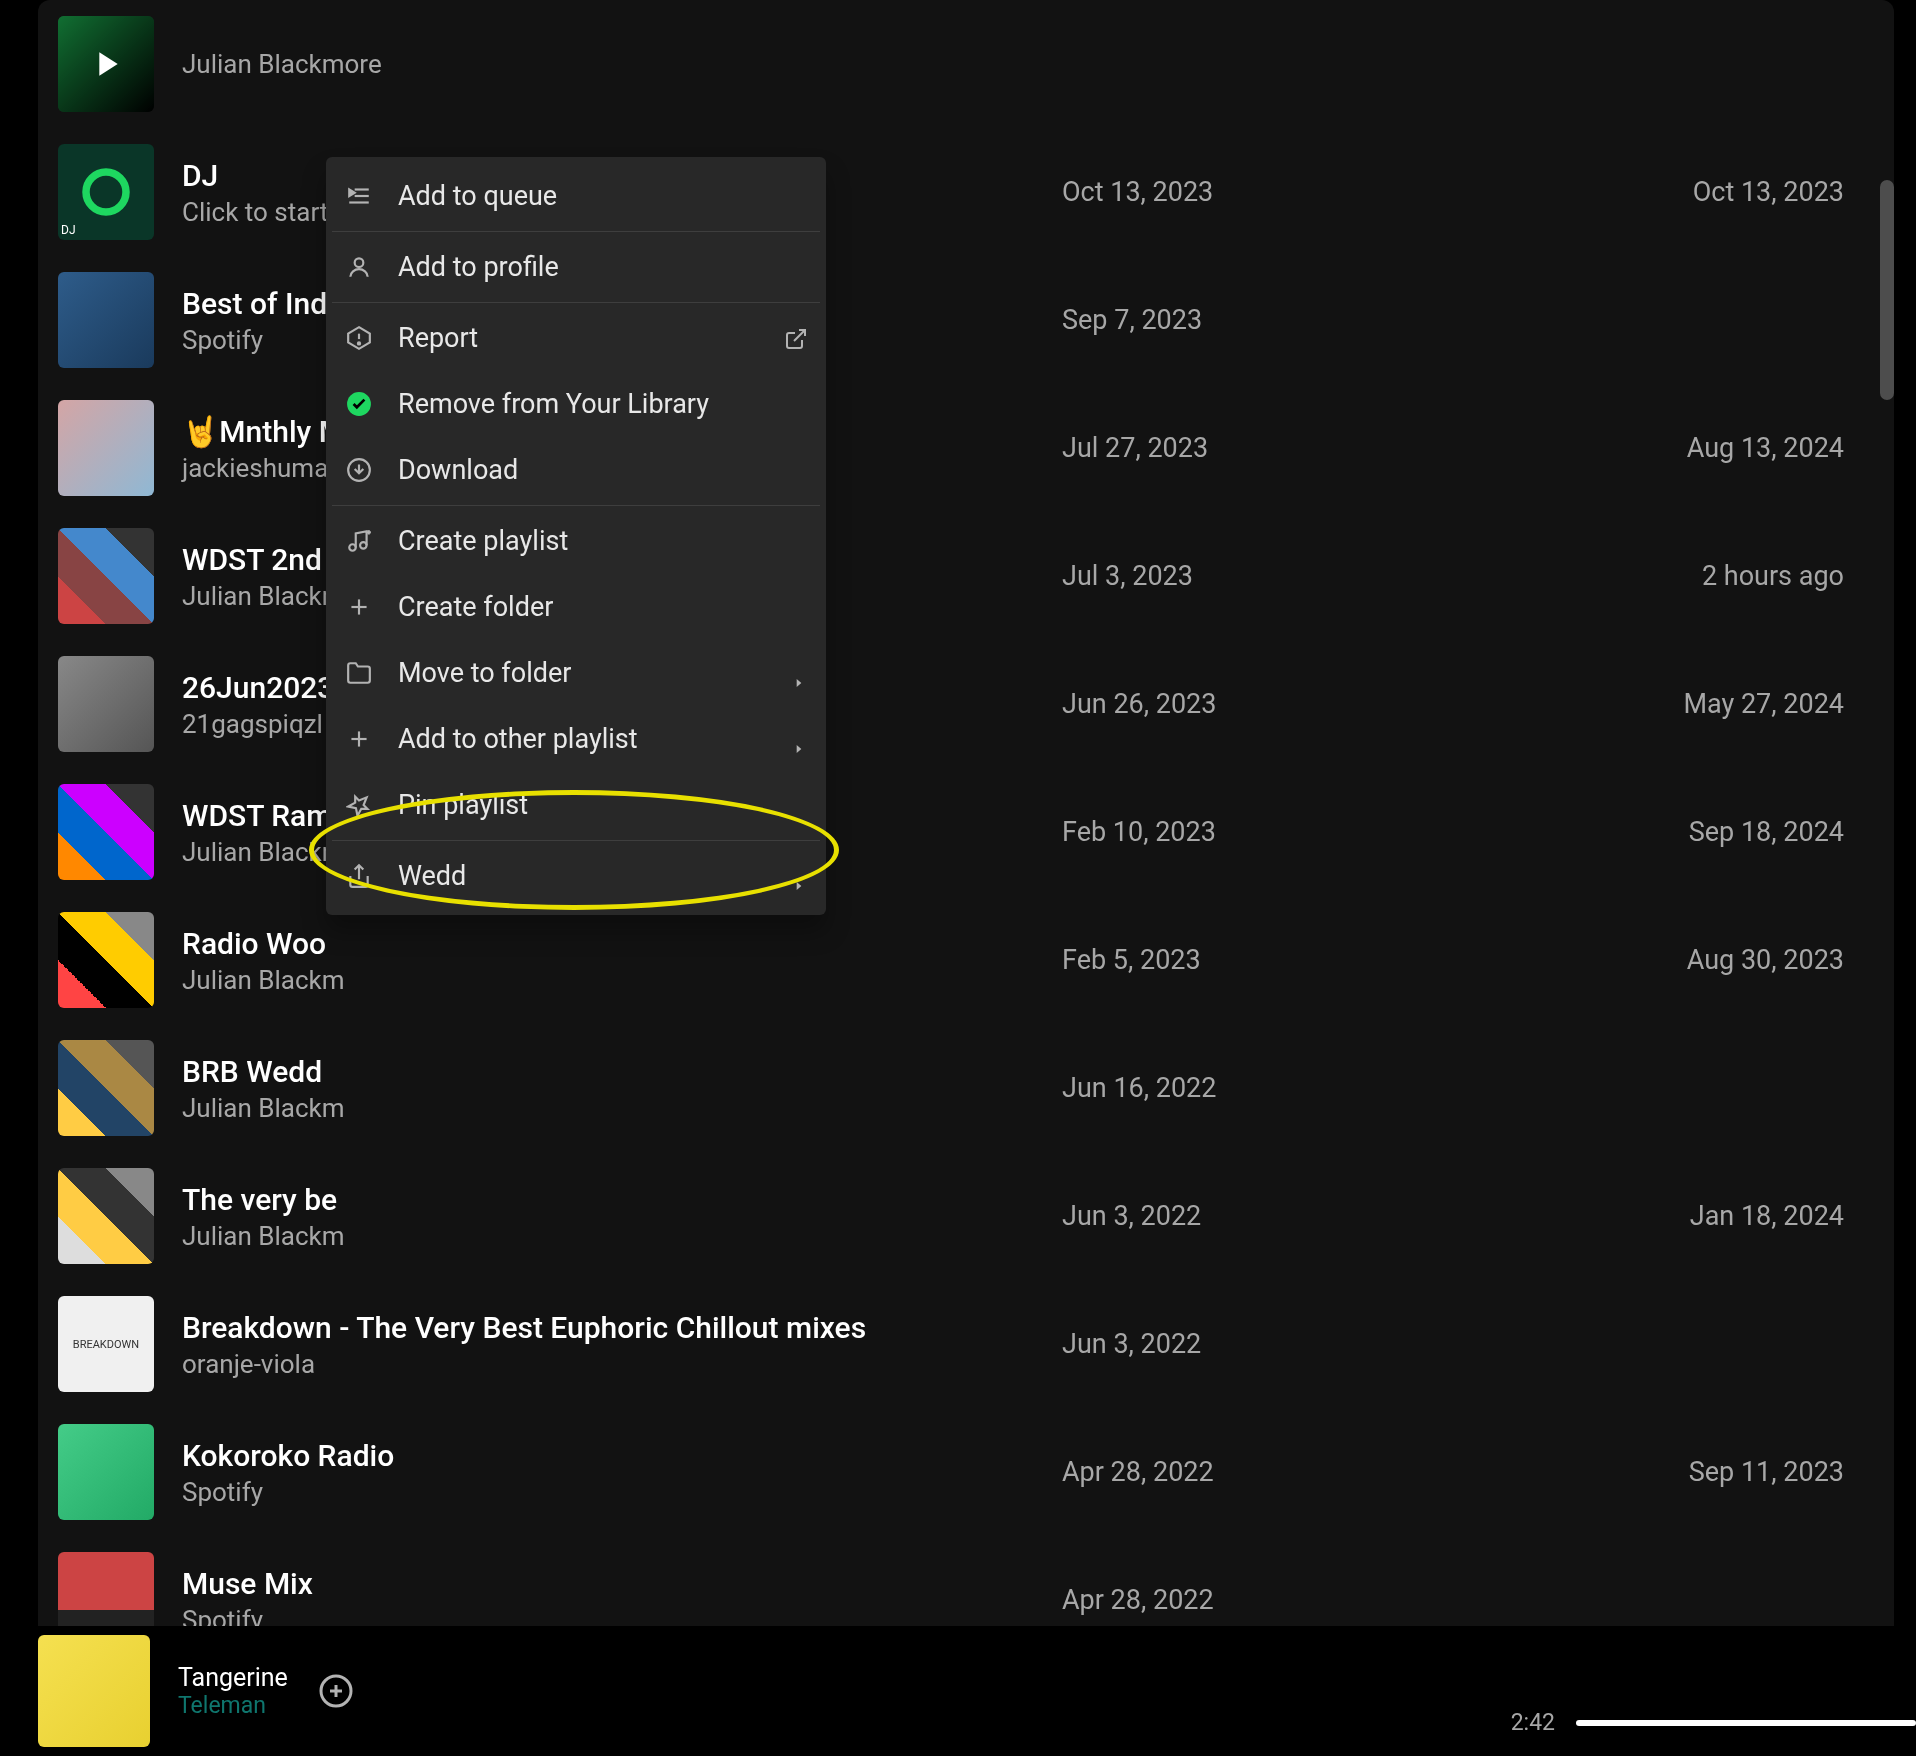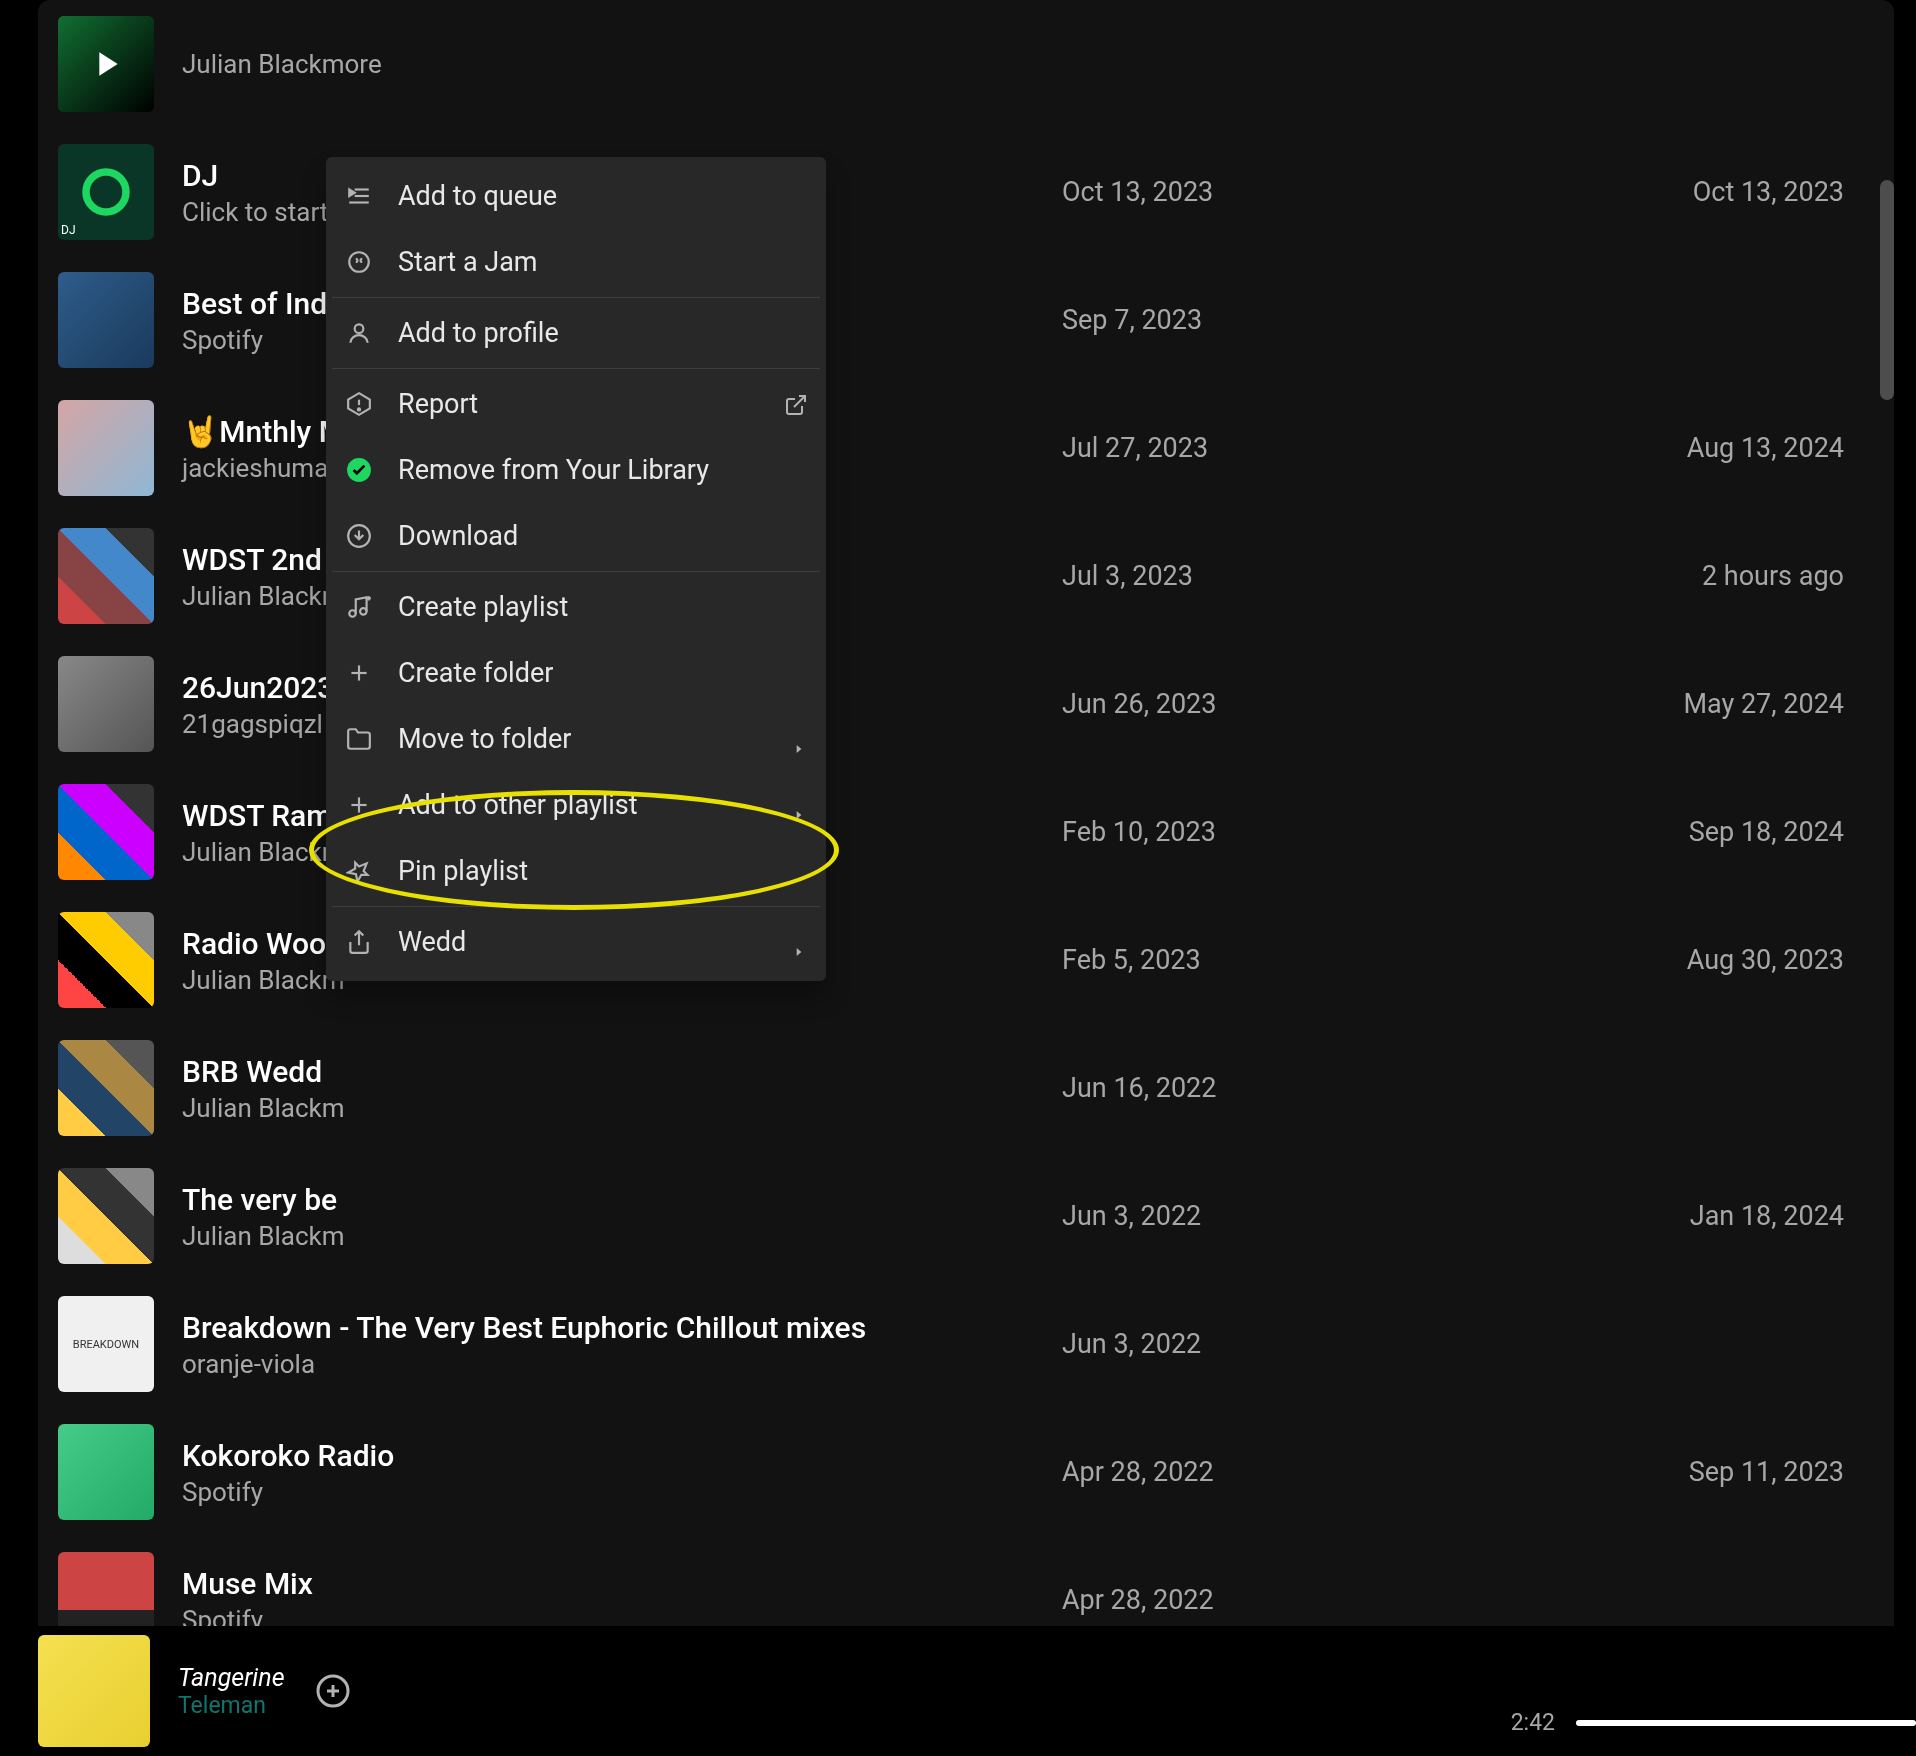--- a/index.html
+++ b/index.html
@@ -168,21 +168,20 @@
       border-radius: 6px;
       background: linear-gradient(135deg, #f5e050, #e8d030);
       position: relative;
     }
     .np-info {
       margin-left: 28px;
     }
     .np-title {
       font-size: 25px;
       color: #fff;
-      font-style: italic;
     }
     .np-artist {
       font-size: 23px;
       color: #0f766e;
     }
     .np-add {
       margin-left: 30px;
       width: 36px;
       height: 36px;
     }
@@ -372,29 +371,20 @@
     <span class="menu-icon">
       <svg width="26" height="26" viewBox="0 0 24 24" fill="none" stroke="#b3b3b3" stroke-width="2">
           <line x1="8" y1="6" x2="21" y2="6"></line>
           <line x1="8" y1="12" x2="21" y2="12"></line>
           <line x1="3" y1="18" x2="21" y2="18"></line>
           <path d="M3 6v6l5-3z" fill="#b3b3b3"></path>
         </svg>
     </span>
     <span class="menu-label">Add to queue</span>
   </div>
-  <div class="menu-item">
-    <span class="menu-icon">
-      <svg width="26" height="26" viewBox="0 0 24 24" fill="none" stroke="#b3b3b3" stroke-width="2">
-          <circle cx="12" cy="12" r="9"></circle>
-          <path d="M9 9c2 0 2 3 0 3m6-3c-2 0-2 3 0 3"></path>
-        </svg>
-    </span>
-    <span class="menu-label">Start a Jam</span>
-  </div>
   <div class="menu-divider"></div>
   <div class="menu-item">
     <span class="menu-icon">
       <svg width="26" height="26" viewBox="0 0 24 24" fill="none" stroke="#b3b3b3" stroke-width="2">
           <circle cx="12" cy="8" r="4"></circle>
           <path d="M4 21c0-4 4-7 8-7s8 3 8 7"></path>
         </svg>
     </span>
     <span class="menu-label">Add to profile</span>
   </div>

